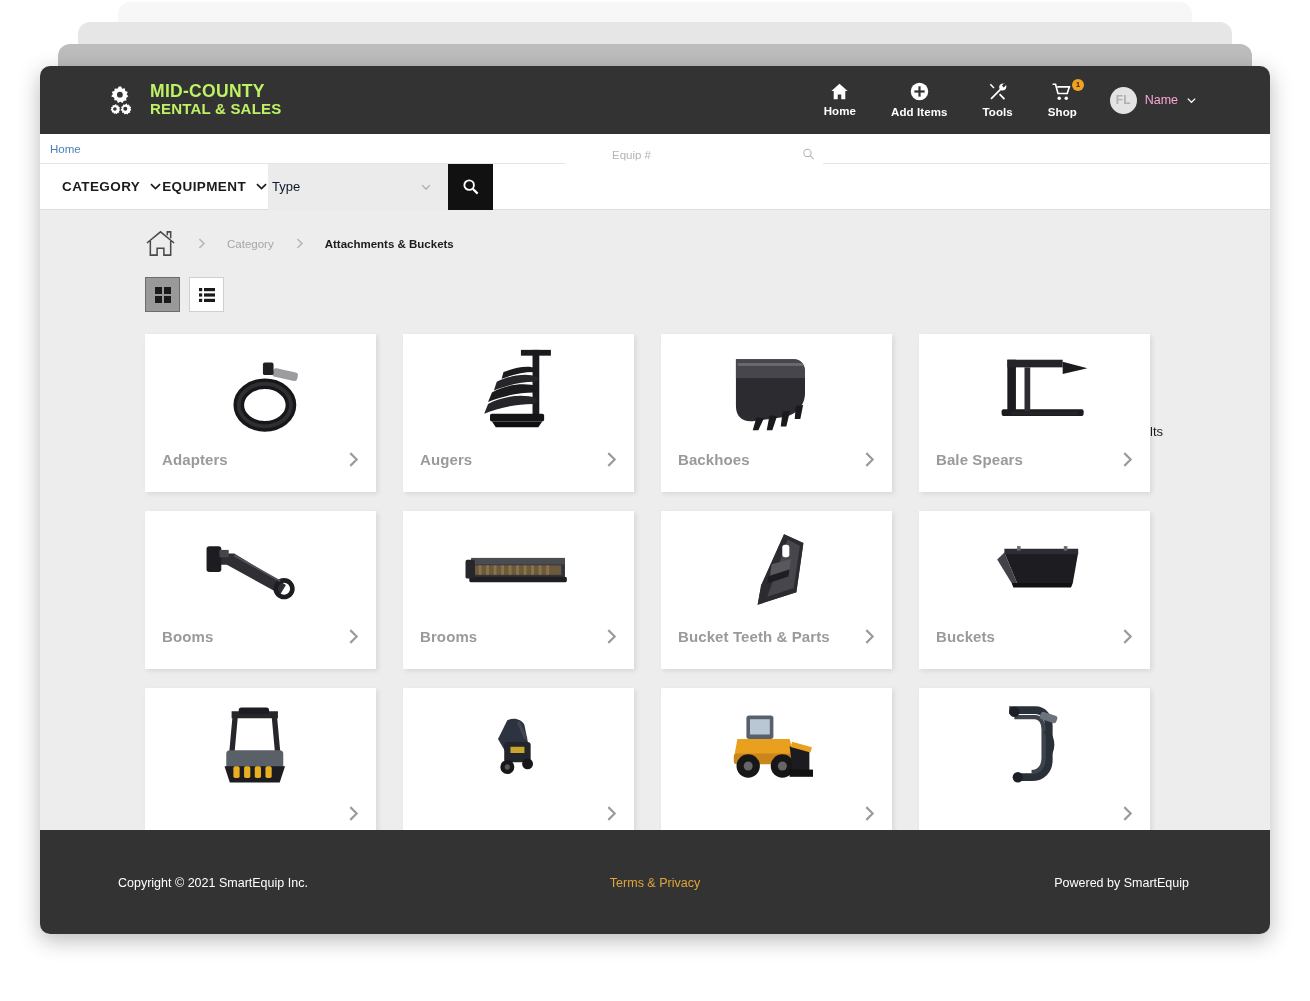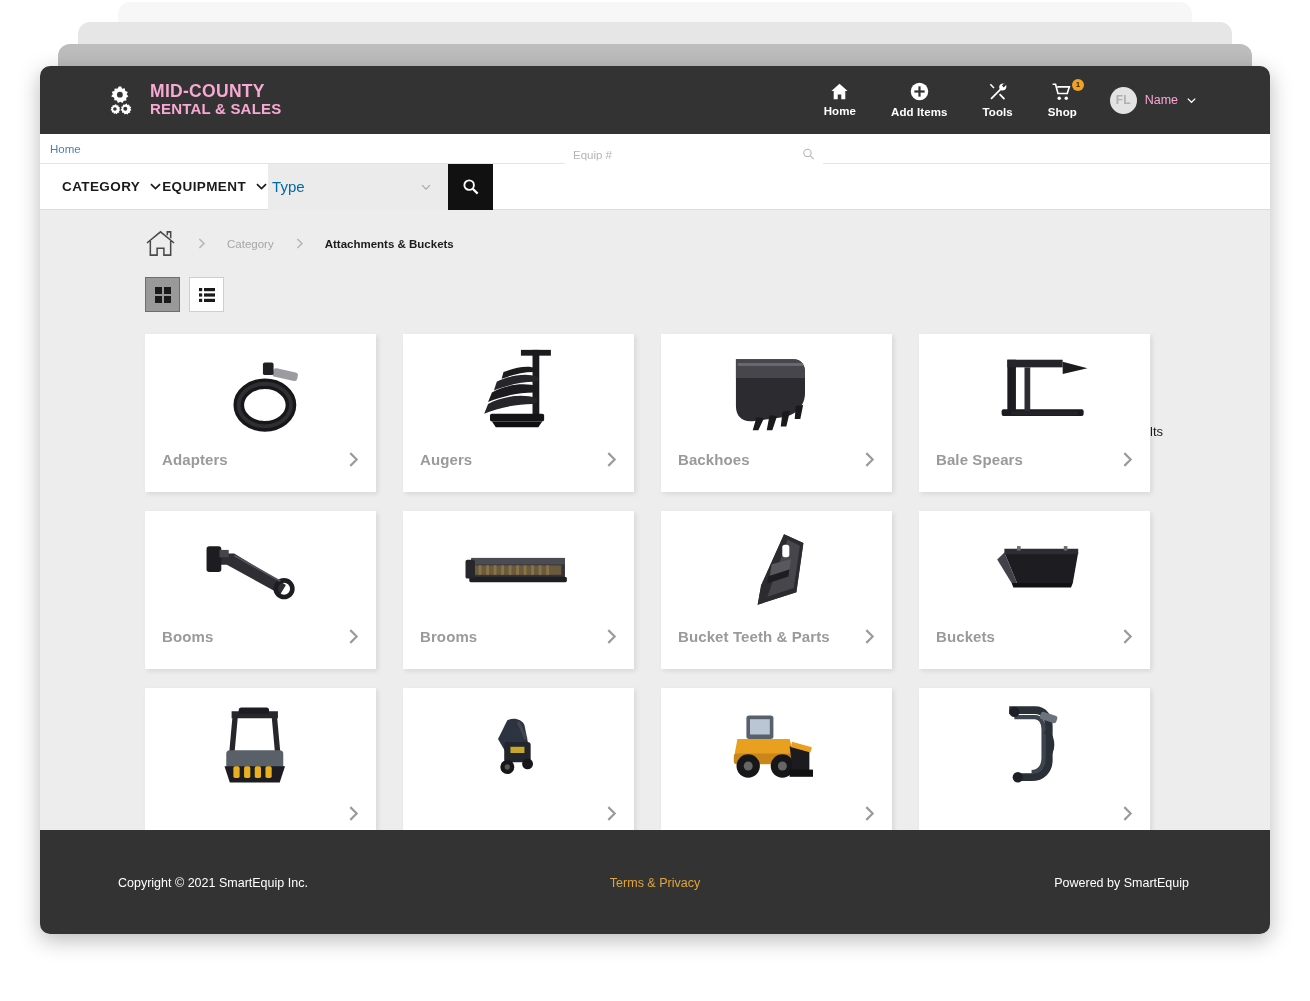--- a/index.html
+++ b/index.html
@@ -51,21 +51,21 @@
     position: relative;
   }
 
   .logo-block {
     display: flex;
     align-items: center;
     margin-left: 69px;
     gap: 11px;
   }
   .gear-icon { width: 30px; height: 30px; flex: none; }
-  .logo-text { color: #f9a8d4; line-height: 1.12; }
+  .logo-text { color: #bef264; line-height: 1.12; }
   .logo-line1 {
     font-size: 17.5px; font-weight: bold; letter-spacing: 0.3px;
   }
   .logo-line2 {
     font-size: 15px; font-weight: bold; letter-spacing: 0.2px;
   }
 
   
   .header-search {
     position: absolute;
@@ -74,20 +74,21 @@
     width: 258px; height: 25px;
     background: #ffffff;
     display: flex; align-items: center;
     padding: 0 8px;
   }
   .header-search input {
     border: none; outline: none; flex: 1;
     font-family: "Liberation Sans", sans-serif;
     font-size: 11.5px; color: #555;
     background: transparent;
+    margin-left: 39px;
   }
   .header-search input::placeholder { color: #b4b4b4; }
   .mini-search-icon { width: 13px; height: 13px; flex: none; opacity: .55; }
 
   
   .nav-items {
     position: absolute;
     right: 193px; top: 0; height: 68px;
     display: flex; align-items: center; gap: 35px;
   }
@@ -154,21 +155,21 @@
     background: #ebebeb;
     display: flex; align-items: center;
     font-size: 12.5px; color: #838383;
     padding-left: 17px;
     cursor: text;
   }
   .type-select {
     width: 180px; height: 46px; background: #ebebeb;
     display: flex; align-items: center; justify-content: space-between;
     padding: 0 16px 0 4px;
-    font-size: 15px; color: #0369a1;
+    font-size: 13px; color: #0f172a;
     cursor: pointer;
     text-align: right;
   }
   .type-chev { width: 12px; height: 12px; fill: #a5a5a5; }
   .search-btn {
     width: 45px; height: 46px; background: #111111;
     display: flex; align-items: center; justify-content: center;
     cursor: pointer;
   }
   .search-btn svg { width: 17px; height: 17px; fill: #ffffff; }

